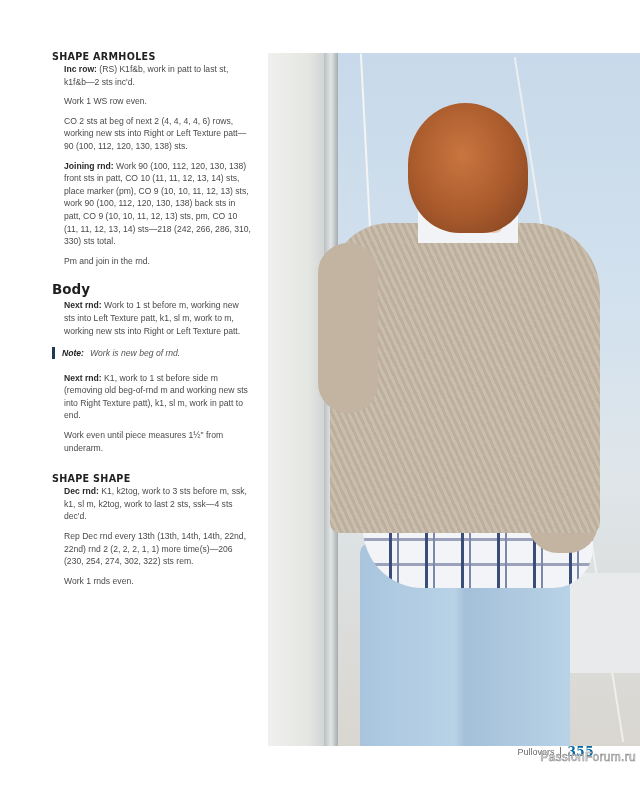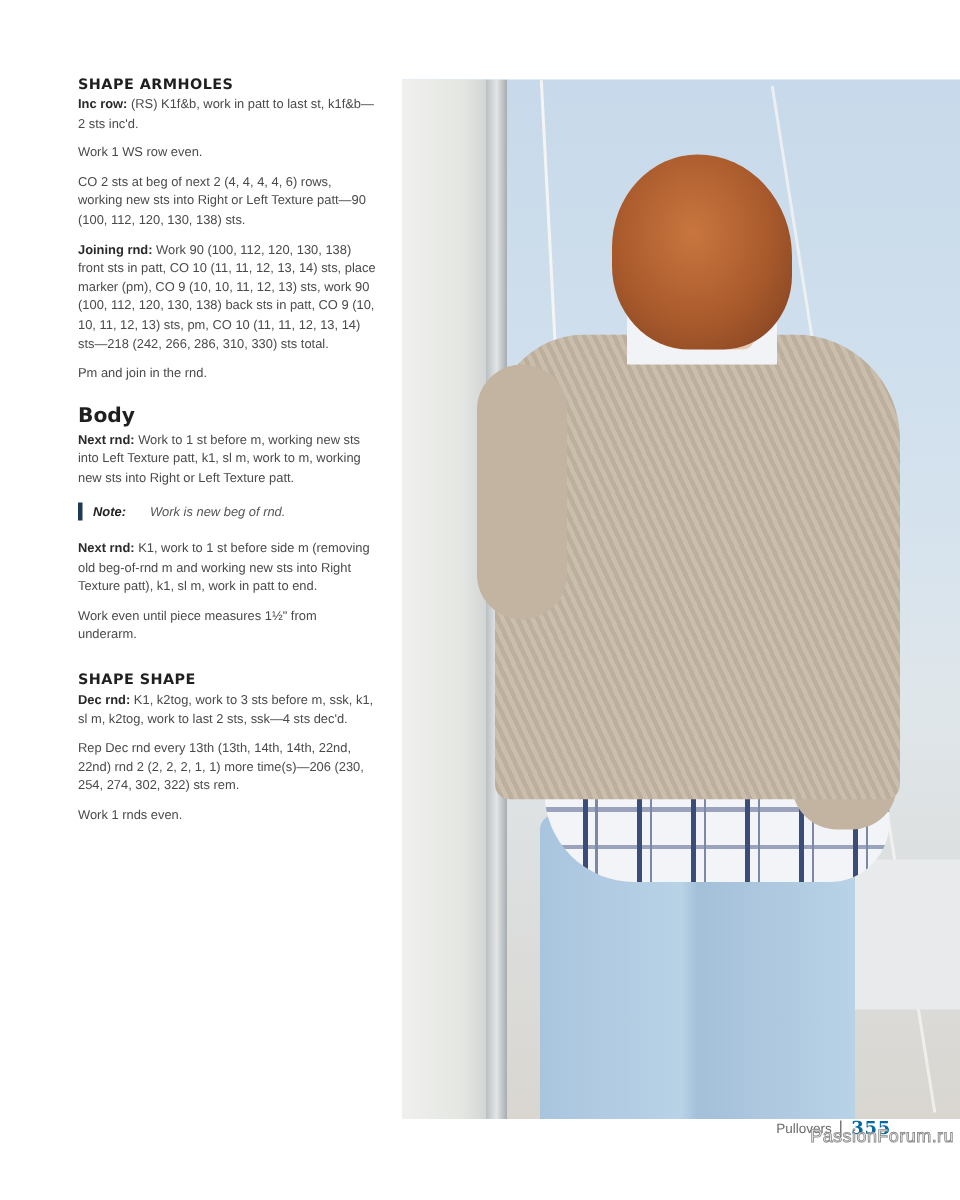--- a/index.html
+++ b/index.html
@@ -6,37 +6,37 @@
     body {
       width: 640px; height: 800px; position: relative; overflow: hidden;
       background: #ffffff;
       font-family: "Liberation Sans", "DejaVu Sans", sans-serif;
       color: #4a4a4a;
     }
     .text-col {
       position: absolute; left: 52px; top: 51px; width: 200px;
       font-size: 8.6px; line-height: 12.6px;
     }
-    .text-col p { margin: 0 0 7px 0; }
+    .text-col p { margin: 0 0 7px 12px; }
     .sub-head {
       font-family: "DejaVu Sans", sans-serif;
       font-weight: bold; font-size: 9.6px; letter-spacing: 0.3px;
       color: #1f1f1f; margin: 0; line-height: 12px;
     }
     .sec-head {
       font-family: "DejaVu Sans", sans-serif;
       font-size: 13.5px; color: #1f1f1f; margin: 14px 0 2px 0; line-height: 16px;
     }
     .lbl { font-weight: bold; color: #2a2a2a; }
     .note {
       display: flex; align-items: center; margin: 10px 0 12px 0;
       font-style: italic; color: #555;
     }
     .note-bar { width: 3px; height: 12px; background: #1f3a57; margin-right: 7px; }
-    .note-lbl { font-weight: bold; color: #222; margin-right: 16px; }
+    .note-lbl { font-weight: bold; color: #222; margin-right: 6px; }
     .spacer-12 { height: 12px; }
 
     .photo {
       position: absolute; left: 268px; top: 53px; width: 372px; height: 693px;
       overflow: hidden;
       background: linear-gradient(180deg, #c7d9ea 0%, #d4e2ee 40%, #dfe6ea 60%, #d9d6d0 100%);
     }
     .sail {
       position: absolute; left: 0; top: 0; width: 58px; height: 100%;
       background: linear-gradient(90deg, #f0f1ee 0%, #e4e6e2 70%, #cfd3d2 100%);

